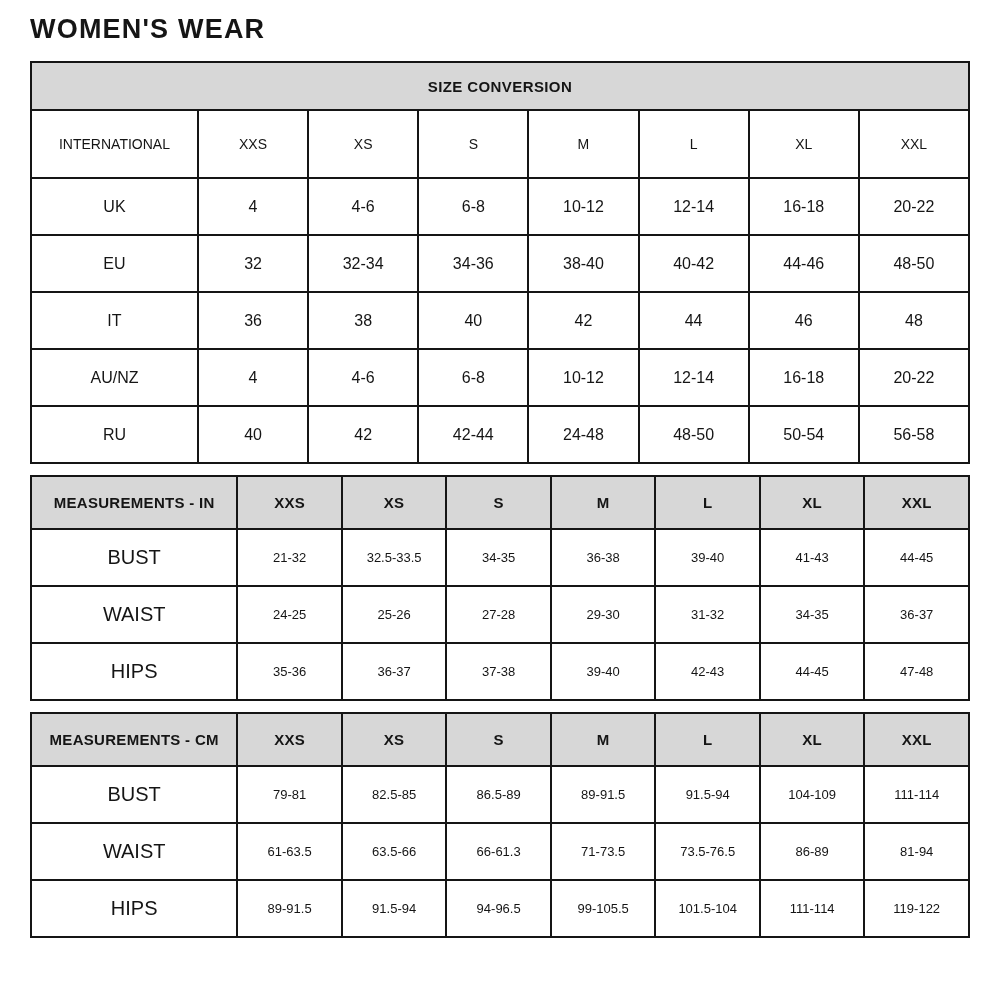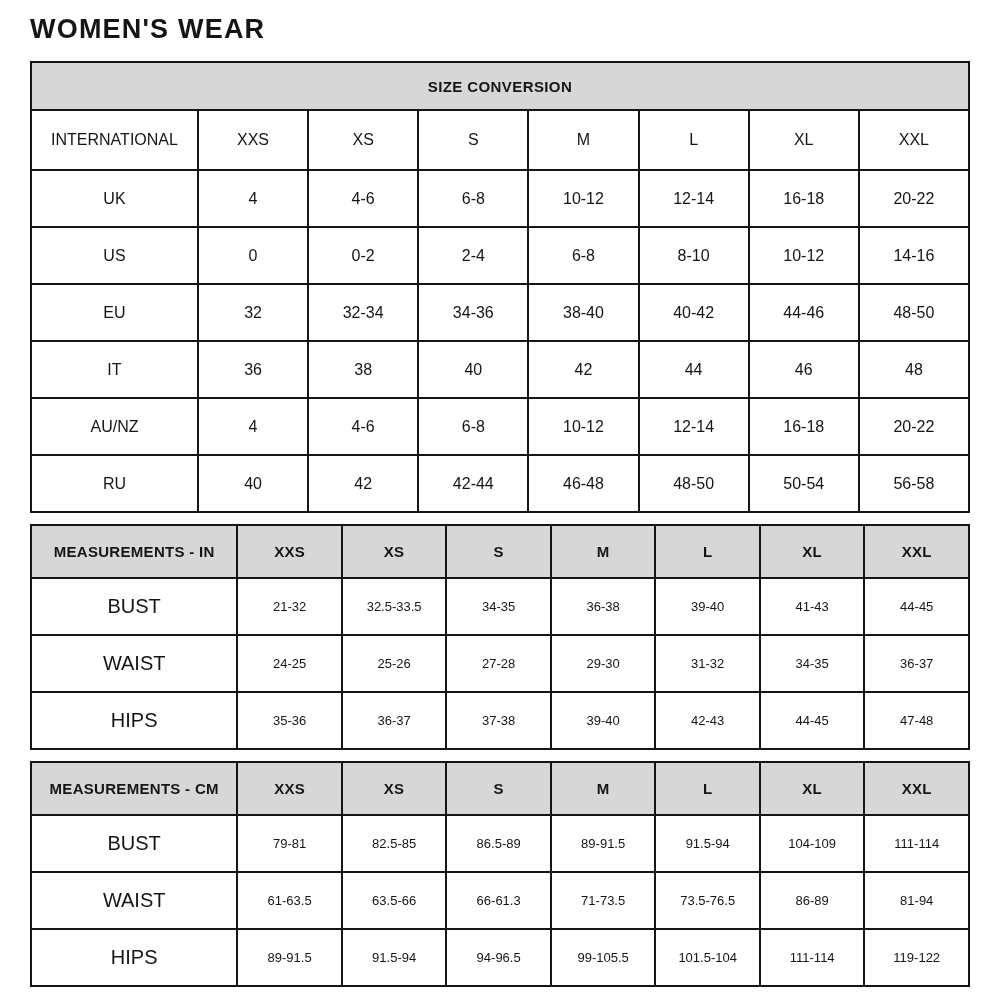--- a/index.html
+++ b/index.html
@@ -42,22 +42,22 @@
   .t1 col.c-label{width:17.8%;}
   .t1 .table-title{
     background:var(--header-bg);
     font-weight:700;
     font-size:15px;
     letter-spacing:0.4px;
     height:48px;
   }
   .t1 .intl-row th{
     font-weight:400;
-    font-size:16px;
-    height:60px;
+    font-size:14px;
+    height:68px;
     background:#fff;
   }
   .t1 tbody th,.t1 tbody td{
     font-weight:400;
     font-size:16px;
     height:57px;
   }
   
   .t2 col.c-label{width:22%;}
   .t2 .meas-head th{
@@ -116,30 +116,20 @@
           <th>UK</th>
           <td>4</td>
           <td>4-6</td>
           <td>6-8</td>
           <td>10-12</td>
           <td>12-14</td>
           <td>16-18</td>
           <td>20-22</td>
         </tr>
         <tr>
-          <th>US</th>
-          <td>0</td>
-          <td>0-2</td>
-          <td>2-4</td>
-          <td>6-8</td>
-          <td>8-10</td>
-          <td>10-12</td>
-          <td>14-16</td>
-        </tr>
-        <tr>
           <th>EU</th>
           <td>32</td>
           <td>32-34</td>
           <td>34-36</td>
           <td>38-40</td>
           <td>40-42</td>
           <td>44-46</td>
           <td>48-50</td>
         </tr>
         <tr>
@@ -160,21 +150,21 @@
           <td>10-12</td>
           <td>12-14</td>
           <td>16-18</td>
           <td>20-22</td>
         </tr>
         <tr>
           <th>RU</th>
           <td>40</td>
           <td>42</td>
           <td>42-44</td>
-          <td>46-48</td>
+          <td>24-48</td>
           <td>48-50</td>
           <td>50-54</td>
           <td>56-58</td>
         </tr>
       </tbody>
   </table>
 
   <table class="t2">
     <colgroup>
       <col class="c-label">

